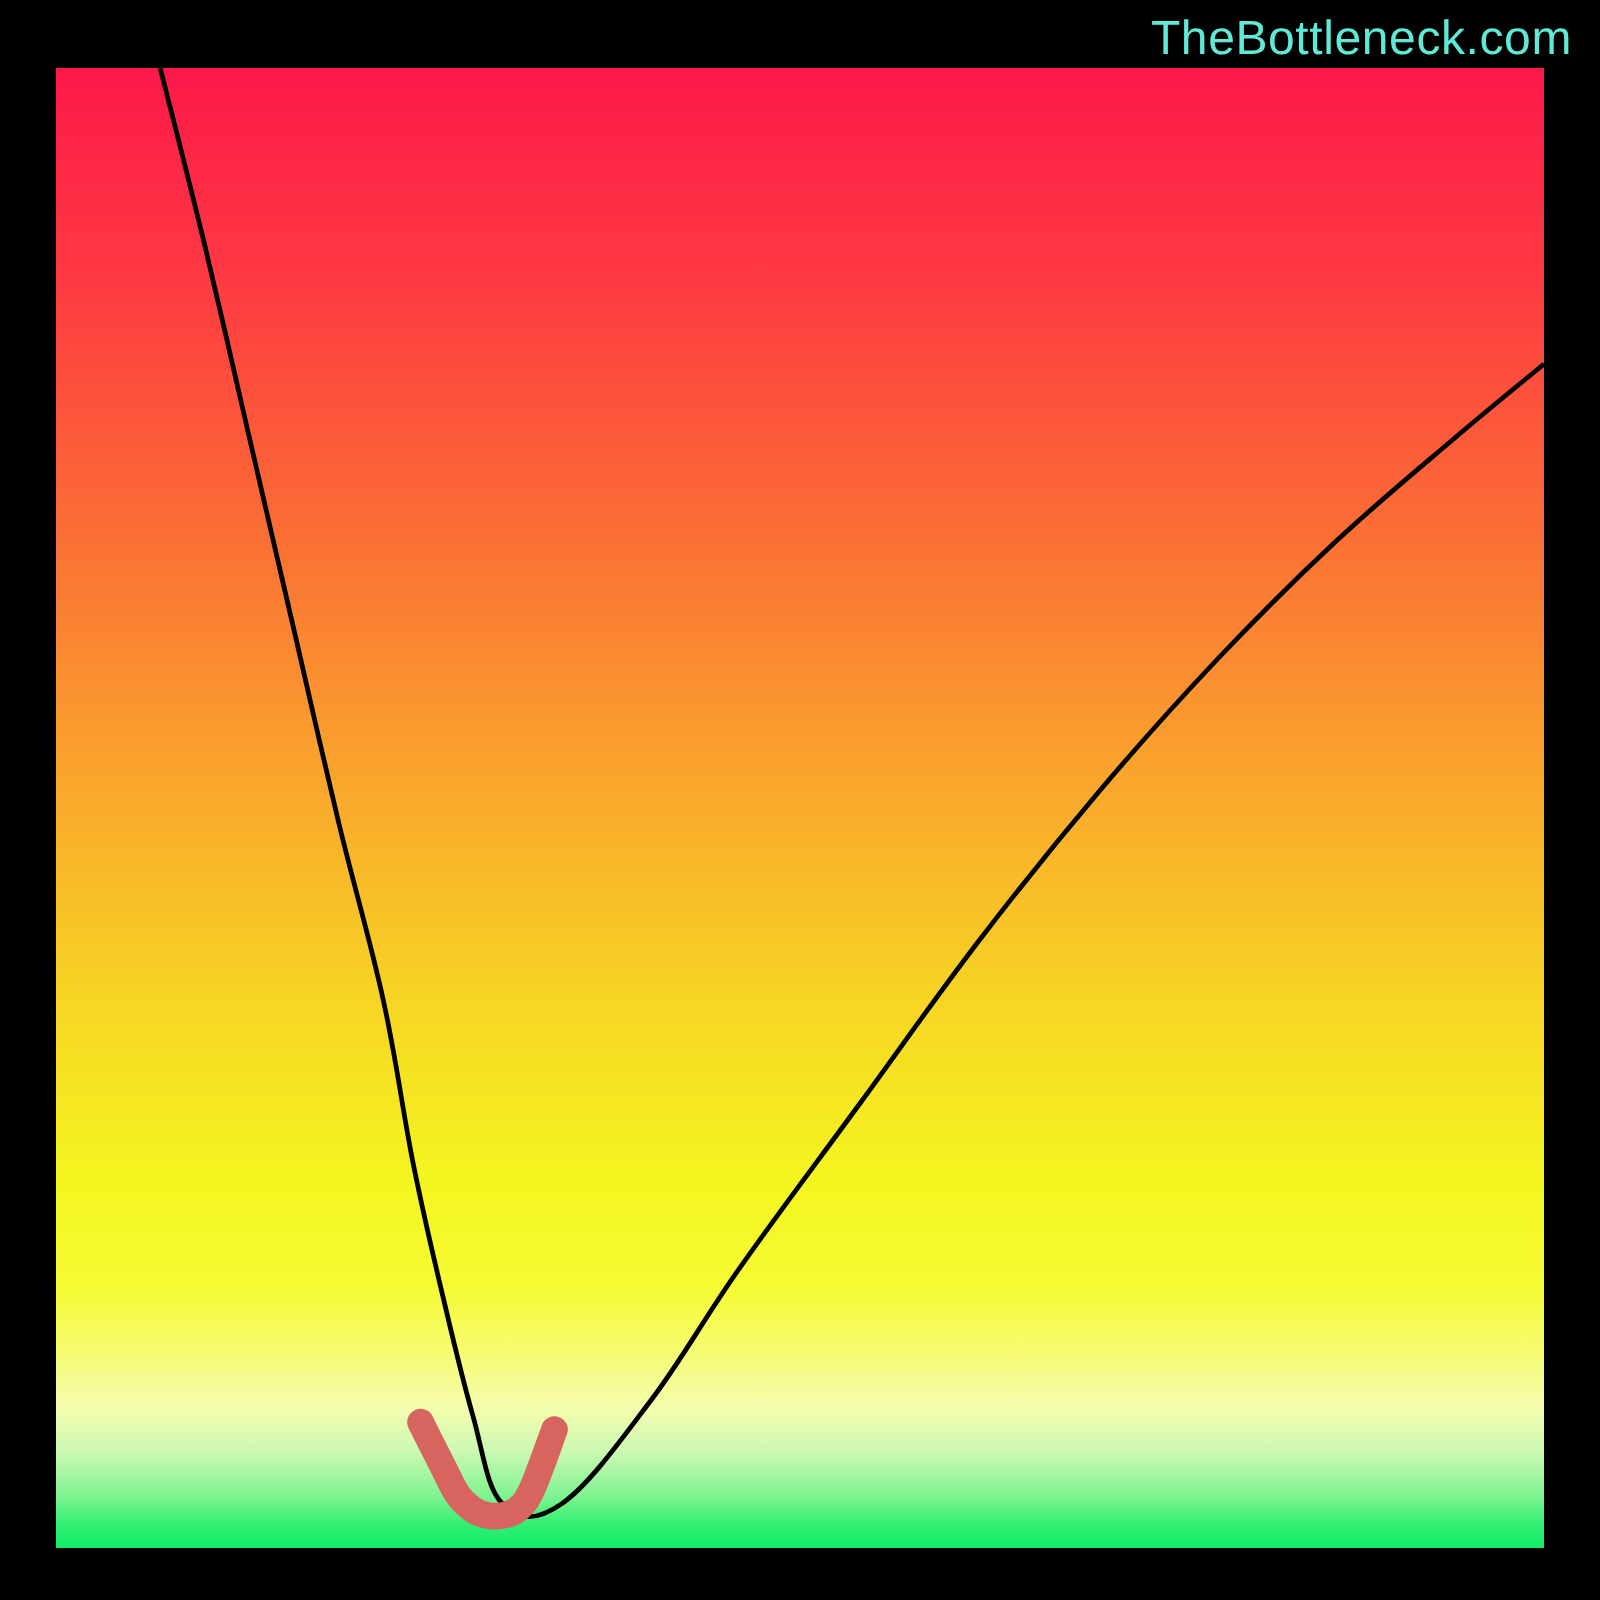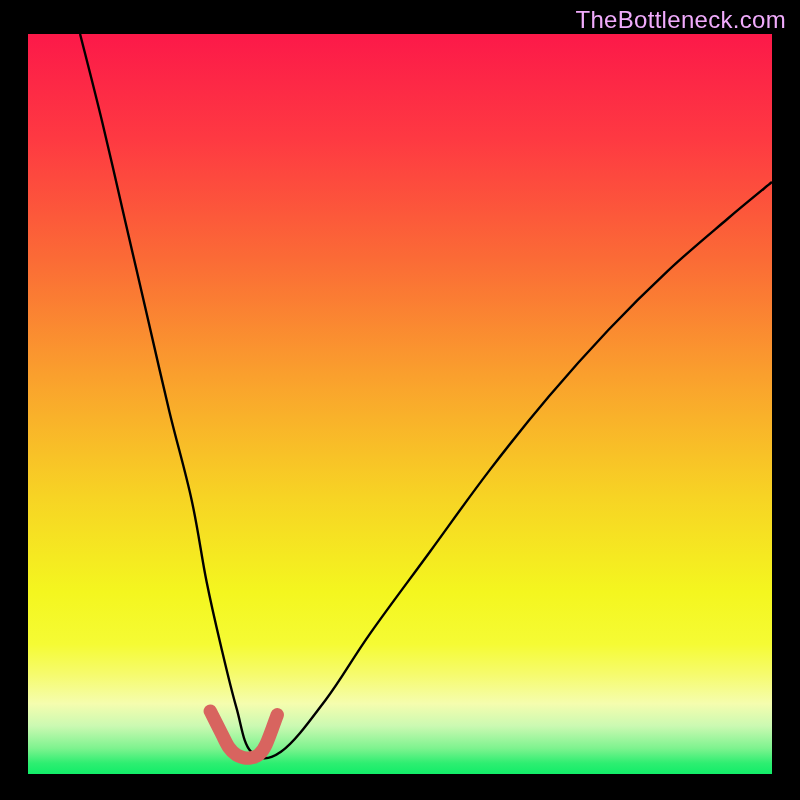--- a/index.html
+++ b/index.html
@@ -13,21 +13,21 @@
   }
   .frame {
     position: absolute;
     inset: 0;
     background: #000;
   }
   .watermark {
     position: absolute;
     top: 6px;
     right: 14px;
-    color: #f0abfc;
+    color: #5eead4;
     font-size: 24px;
     font-weight: 500;
     letter-spacing: 0.3px;
     user-select: none;
   }
   .plot-wrap {
     position: absolute;
     left: 28px;
     top: 34px;
     width: 744px;

